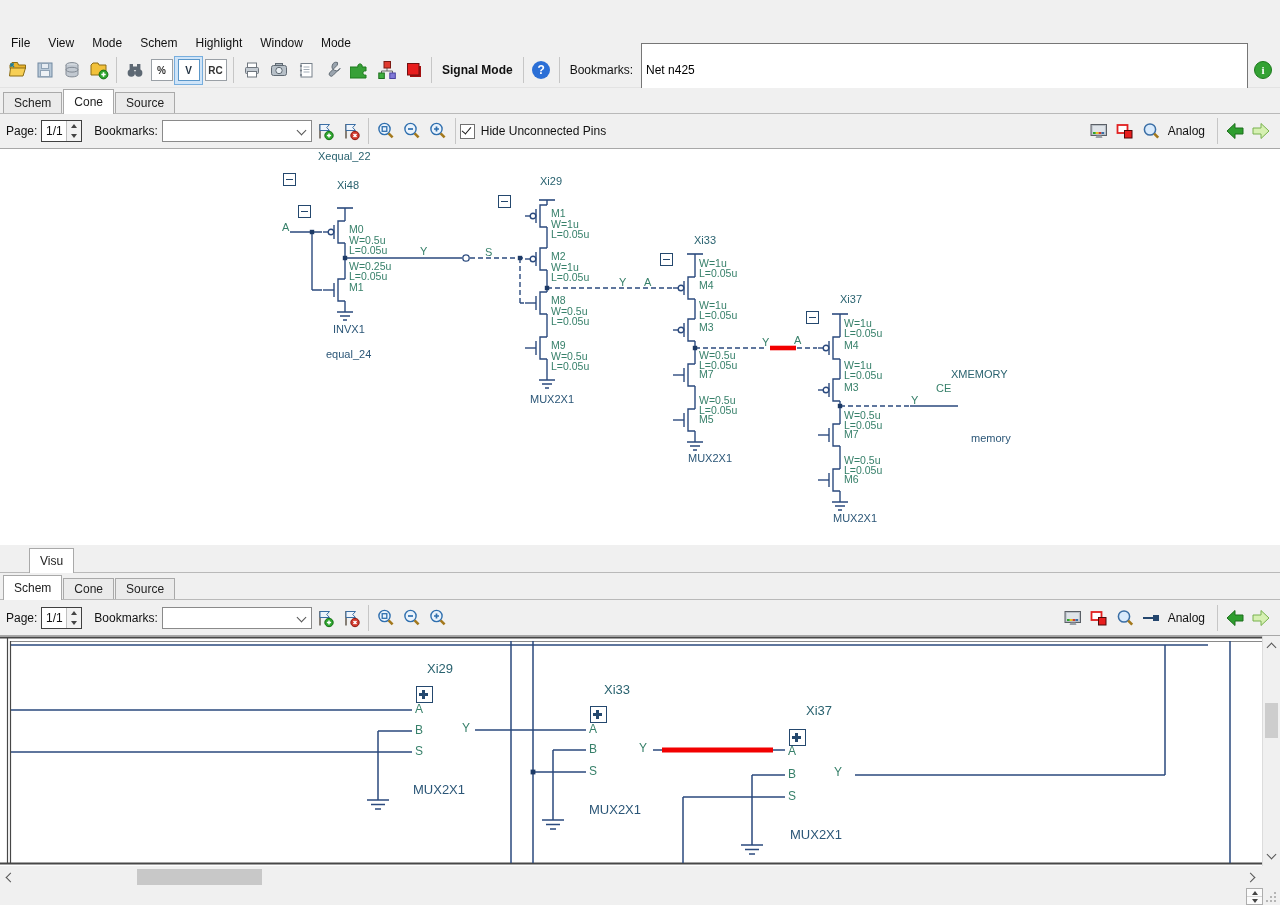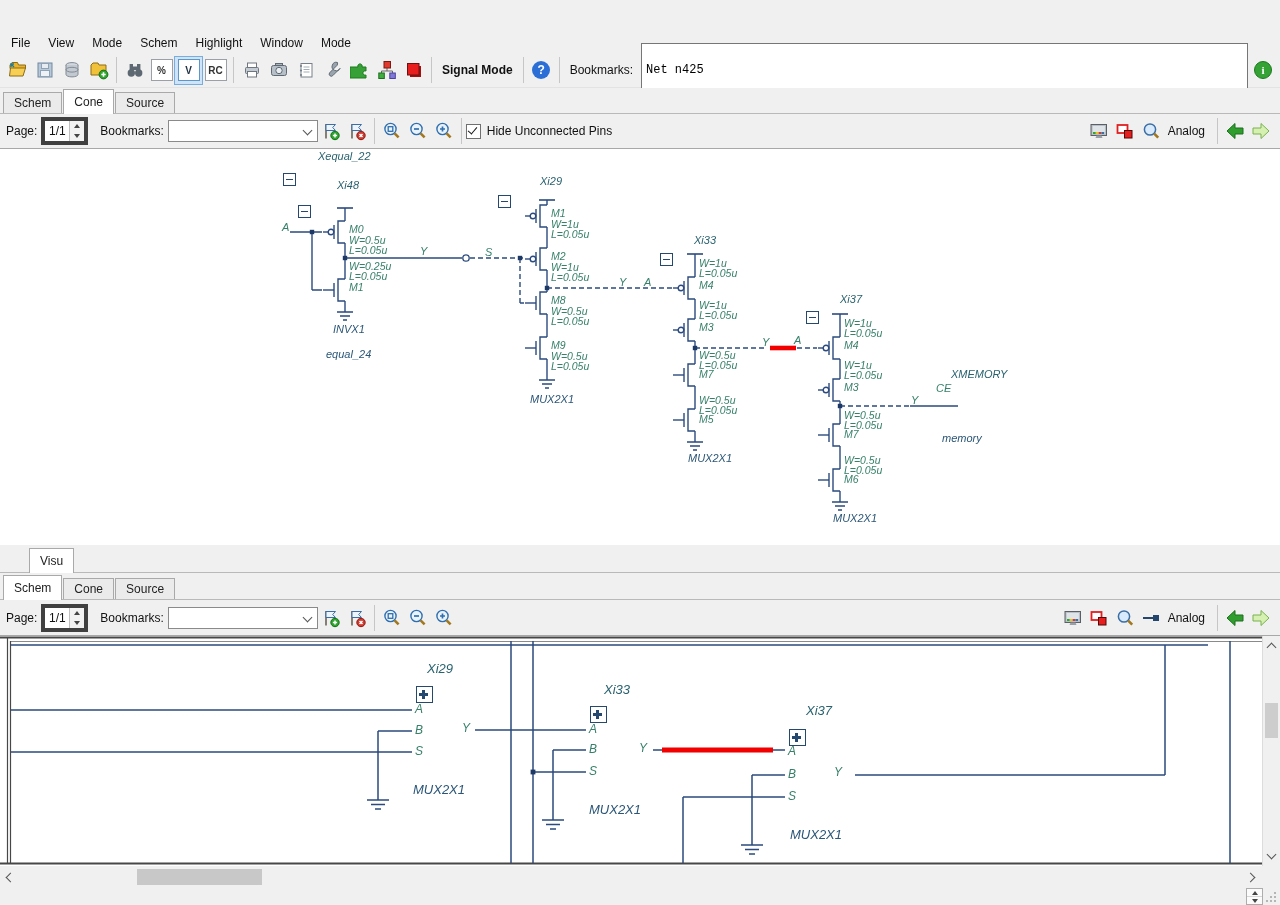--- a/index.html
+++ b/index.html
@@ -17,48 +17,48 @@
   
   .toolbar{position:absolute;left:0;top:53px;width:1280px;height:35px;background:#f0f0f0;display:flex;align-items:center;padding-left:4px;box-sizing:border-box;border-bottom:1px solid #e3e3e3;}
   .tbtn{width:27px;height:27px;display:flex;align-items:center;justify-content:center;flex:0 0 auto;}
   .sep{width:1px;height:26px;background:#c6c6c6;margin:0 4px;flex:0 0 auto;}
   .boxico{width:20px;height:20px;border:1px solid #9aa0a6;background:#fff;font-size:10px;font-weight:bold;color:#333;display:flex;align-items:center;justify-content:center;}
   .tbtn.active{background:#cfe4f8;outline:1px solid #77aede;}
   .tbtn.active .boxico{border-color:#5b97c9;color:#234;}
   .lbl{font-size:12px;color:#111;margin:0 6px;white-space:nowrap;}
   .help-ico{width:18px;height:18px;border-radius:50%;background:#2b6fd6;color:#fff;font-size:12px;font-weight:bold;display:flex;align-items:center;justify-content:center;}
   .info-ico{width:16px;height:16px;border-radius:50%;background:#34a234;border:1px solid #1d7a1d;color:#fff;font-size:11px;font-weight:bold;display:flex;align-items:center;justify-content:center;margin:0 8px 0 2px;font-family:"Liberation Serif",serif;}
-  .selinput{flex:1;height:20px;border:1px solid #767676;background:#fff;font-family:Liberation Mono, monospace;font-size:12px;padding:16px 4px;margin:0 4px 0 2px;}
+  .selinput{flex:1;height:20px;border:1px solid #767676;background:#fff;font-family:Liberation Sans, sans-serif;font-size:12px;padding:16px 4px;margin:0 4px 0 2px;}
   
   .tabrow{position:absolute;left:0;width:1280px;display:flex;align-items:flex-end;background:#f0f0f0;border-bottom:1px solid #b9b9b9;box-sizing:border-box;padding-left:3px;}
   .tab{height:20px;padding:0 10px;font-size:12px;color:#222;background:#ebebeb;border:1px solid #a9a9a9;border-bottom:none;display:flex;align-items:center;margin-right:1px;}
   .tab.active{background:#fff;height:24px;margin-bottom:-1px;z-index:2;}
   
   .pagebar{position:absolute;left:0;width:1280px;height:35px;background:#f0f0f0;display:flex;align-items:center;font-size:12px;color:#111;padding:0 6px;box-sizing:border-box;border-bottom:1px solid #a8a8a8;}
   .pagebar > *{flex:0 0 auto;}
-  .spin{display:flex;border:4px solid #404040;background:#fff;height:20px;margin-left:4px;}
+  .spin{display:flex;border:1px solid #404040;background:#fff;height:20px;margin-left:4px;}
   .spin .val{width:24px;text-align:center;font-size:12px;line-height:20px;}
   .spin .arrows{display:flex;flex-direction:column;width:14px;border-left:1px solid #c0c0c0;background:#f2f2f2;}
   .spin .sbtn{flex:1;display:flex;align-items:center;justify-content:center;}
   .tri-up{width:0;height:0;border-left:3px solid transparent;border-right:3px solid transparent;border-bottom:4px solid #444;}
   .tri-dn{width:0;height:0;border-left:3px solid transparent;border-right:3px solid transparent;border-top:4px solid #444;}
   .combo{width:148px;height:20px;border:1px solid #8a8a8a;background:#fff;margin-left:4px;position:relative;}
   .chev{display:inline-block;width:6px;height:6px;border-left:1.5px solid #555;border-bottom:1.5px solid #555;}
   .chev.down{transform:rotate(-45deg);}
   .chev.up{transform:rotate(135deg);}
   .chev.left{transform:rotate(45deg);}
   .chev.right{transform:rotate(225deg);}
   .combo .chev{position:absolute;right:6px;top:6px;}
   .cb{width:13px;height:13px;border:1px solid #707070;background:#fff;position:relative;margin-right:6px;}
   .cb::after{content:"";position:absolute;left:3px;top:0.5px;width:4px;height:8px;border-right:1.7px solid #1a1a1a;border-bottom:1.7px solid #1a1a1a;transform:rotate(40deg);}
   .rightcluster{margin-left:auto;display:flex;align-items:center;}
   .ibtn{width:26px;height:26px;display:flex;align-items:center;justify-content:center;flex:0 0 auto;}
   
   .canvas{position:absolute;left:0;background:#fff;overflow:hidden;}
-  .shift{position:absolute;left:0;width:1280px;height:905px;font-style:italic;}
+  .shift{position:absolute;left:0;width:1280px;height:905px;}
   .wiresvg{position:absolute;left:0;top:0;}
   .blk{position:absolute;background:#d7e5f8;border:1.6px solid #27496f;border-radius:10px;box-shadow:4px 4px 0 #9fa8b4;box-sizing:border-box;}
   .blk.sq{border-radius:2px;border-width:1.4px;border-color:#3c6287;}
   .colbtn{position:absolute;width:13px;height:13px;background:#fff;border:1.5px solid #24486e;display:flex;align-items:center;justify-content:center;box-sizing:border-box;}
   .colbtn i{display:block;width:7px;height:1.6px;background:#24486e;}
   .expbtn{position:absolute;width:17px;height:17px;background:#fff;border:1.6px solid #24486e;box-sizing:border-box;}
   .expbtn::before{content:"";position:absolute;left:2px;top:6px;width:9px;height:2.6px;background:#24486e;}
   .expbtn::after{content:"";position:absolute;left:5.2px;top:2.8px;width:2.6px;height:9px;background:#24486e;}
   .lb{position:absolute;font-size:11px;line-height:12px;color:#29626f;white-space:nowrap;}
   .lb.pin{color:#37806a;}
@@ -474,21 +474,21 @@
       <span class="lb" style="left:337px;top:179px;">Xi48</span>
       <span class="lb cell" style="left:333px;top:323px;">INVX1</span>
       <span class="lb cell" style="left:326px;top:348px;">equal_24</span>
       <span class="lb" style="left:540px;top:175px;">Xi29</span>
       <span class="lb cell" style="left:530px;top:393px;">MUX2X1</span>
       <span class="lb" style="left:694px;top:234px;">Xi33</span>
       <span class="lb cell" style="left:688px;top:452px;">MUX2X1</span>
       <span class="lb" style="left:840px;top:293px;">Xi37</span>
       <span class="lb cell" style="left:833px;top:512px;">MUX2X1</span>
       <span class="lb" style="left:951px;top:368px;">XMEMORY</span>
-      <span class="lb cell" style="left:942px;top:432px;">memory</span>
+      <span class="lb cell" style="left:971px;top:432px;">memory</span>
 
       <span class="lb pin" style="left:282px;top:221px;">A</span>
       <span class="lb pin" style="left:420px;top:245px;">Y</span>
       <span class="lb pin" style="left:485px;top:246px;">S</span>
       <span class="lb pin" style="left:619px;top:276px;">Y</span>
       <span class="lb pin" style="left:644px;top:276px;">A</span>
       <span class="lb pin" style="left:762px;top:336px;">Y</span>
       <span class="lb pin" style="left:794px;top:334px;">A</span>
       <span class="lb pin" style="left:911px;top:394px;">Y</span>
       <span class="lb pin" style="left:936px;top:382px;">CE</span>

